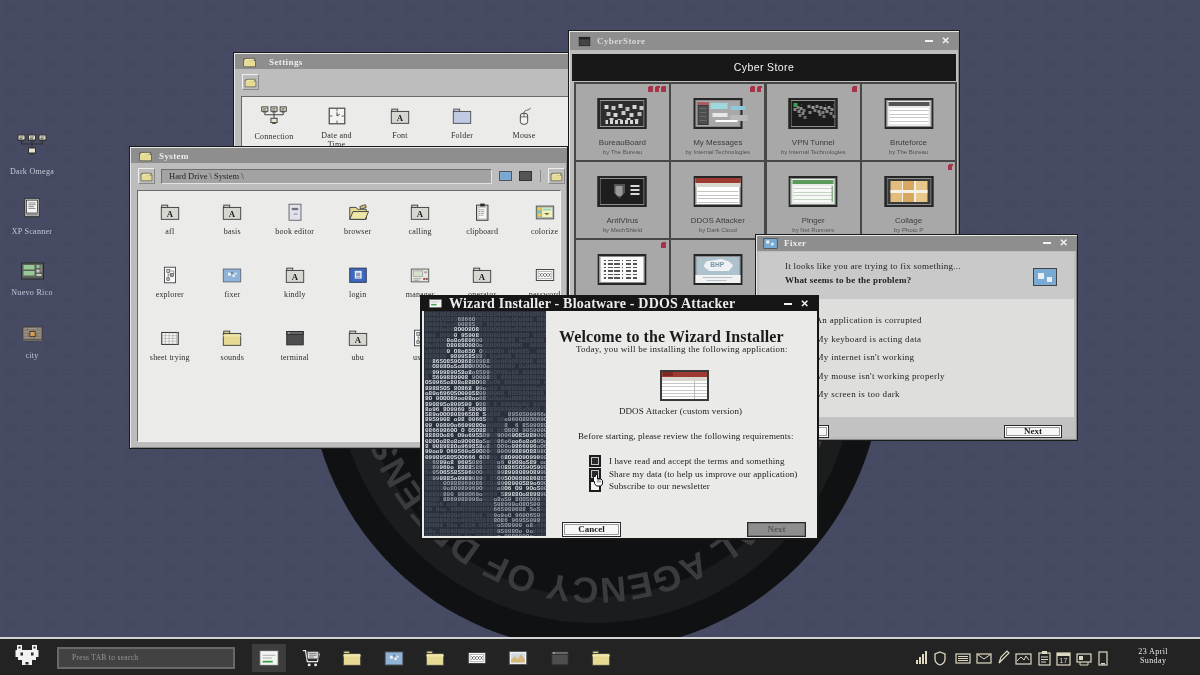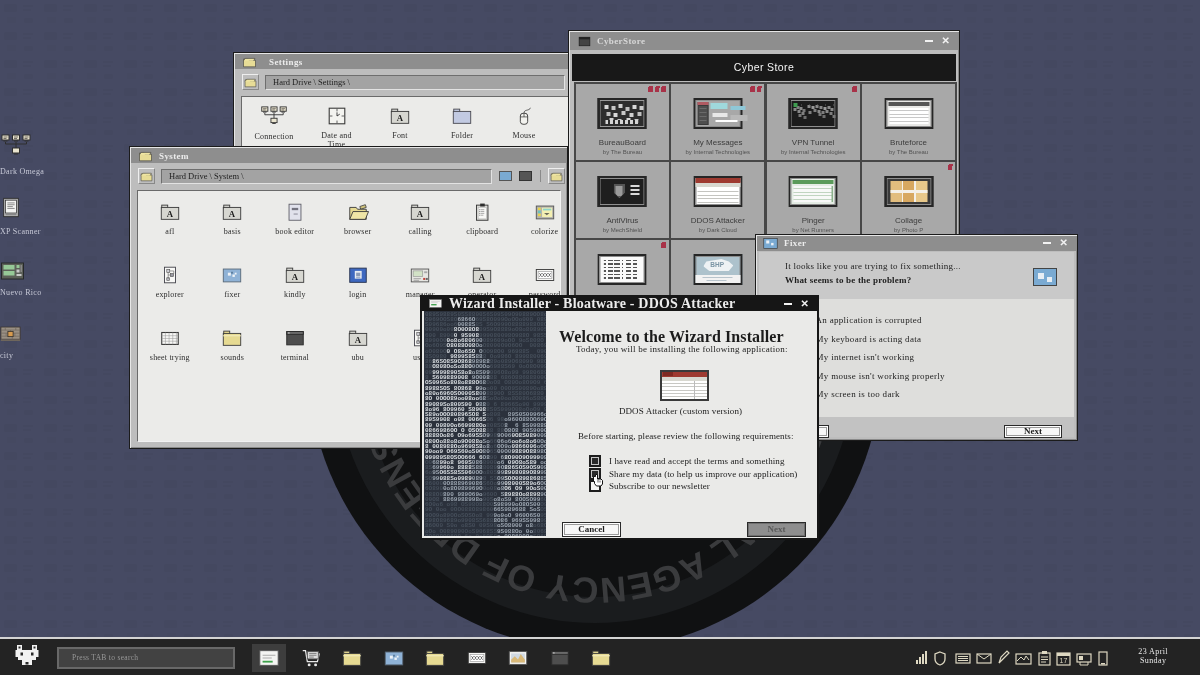--- a/index.html
+++ b/index.html
@@ -9,21 +9,21 @@
 .tbx{margin-left:auto;display:flex;align-items:center;gap:9px;padding-right:8px}
 .mmin{width:8px;height:2px;background:#f2f2f2}
 .mx{font:bold 10px "Liberation Sans",sans-serif;color:#f2f2f2;line-height:10px}
 .toolbar{position:absolute;left:1px;right:1px;top:16px;height:26px;background:#bdbdbd;display:flex;align-items:center}
 .abar{height:15px;background:#a3a3a3;border:1px solid #6e6e6e;border-bottom-color:#e2e2e2;border-right-color:#e2e2e2;font:8.5px "Liberation Serif",serif;color:#222;display:flex;align-items:center;padding-left:7px;white-space:nowrap}
 .tbbtn{width:17px;height:16px;background:#bdbdbd;border:1px solid #888;border-top-color:#eee;border-left-color:#eee;display:flex;align-items:center;justify-content:center}
 .content{position:absolute;background:#ebebe9;border:1px solid #6a6a6a;border-bottom-color:#f2f2f2;border-right-color:#f2f2f2}
 .fi{position:absolute;width:62px;text-align:center}
 .fi svg{display:block;margin:0 auto}
 .fi .lb{font:8px "Liberation Serif",serif;color:#2d2d2d;margin-top:4px;letter-spacing:.2px}
-.dico{position:absolute;text-align:left;width:64px}
+.dico{position:absolute;text-align:center;width:64px}
 .dico .lb{font:8px "Liberation Serif",serif;color:#c6c8d6;margin-top:4px;letter-spacing:.3px}
 
 #store .hdr{position:absolute;left:3px;right:3px;top:20px;height:27px;background:#181818;color:#f5f5f5;font:10.5px "Liberation Sans",sans-serif;letter-spacing:.4px;text-align:center;line-height:27px}
 .grid{position:absolute;left:5px;top:51px;width:383px;background:#474747;border:2px solid #474747;display:grid;grid-template-columns:repeat(4,1fr);grid-auto-rows:75.5px;gap:2.5px}
 .card{background:#a8a8a8;position:relative}
 .thumb{position:absolute;left:50%;top:14px;transform:translateX(-50%);width:49px;height:31px;border:2px solid #262626;box-shadow:0 0 0 1px #8e8e8e inset}
 .cname{position:absolute;top:54px;width:100%;text-align:center;font:8px "Liberation Sans",sans-serif;color:#3c3c3c}
 .csub{position:absolute;top:64.5px;width:100%;text-align:center;font:6px "Liberation Sans",sans-serif;color:#535353}
 .locks{position:absolute;top:3px;right:3px;display:flex;gap:2px}
 .lk{width:4.5px;height:5px;background:#a83248;position:relative}
@@ -290,21 +290,20 @@
       </svg>
       <span class="tbt" style="margin-left:12px">Settings</span>
     </div>
  <div class="toolbar">
   <div class="tbbtn" style="margin-left:7px">
         <svg width="13" height="11" viewBox="0 0 24 20">
           <path d="M2 5h8l1 2h11v11H2z" fill="#e7dc96" stroke="#3a3a3a"></path>
           <path d="M2 8l3-4h16l-2 4" fill="#efe5a2" stroke="#3a3a3a"></path>
         </svg>
       </div>
-  <div class="abar" style="margin-left:6px;width:300px">Hard Drive \ Settings \</div>
  </div>
  <div class="content" style="left:7px;right:-2px;top:43px;height:120px">
       <div class="fi" style="left:1px;top:8px">
         <svg width="28" height="23" viewBox="0 0 32 26">
           <use href="#conn"></use>
         </svg>
         <div class="lb">Connection</div>
       </div>
       <div class="fi" style="left:63.5px;top:8px">
         <svg width="22" height="22" viewBox="0 0 24 24">

